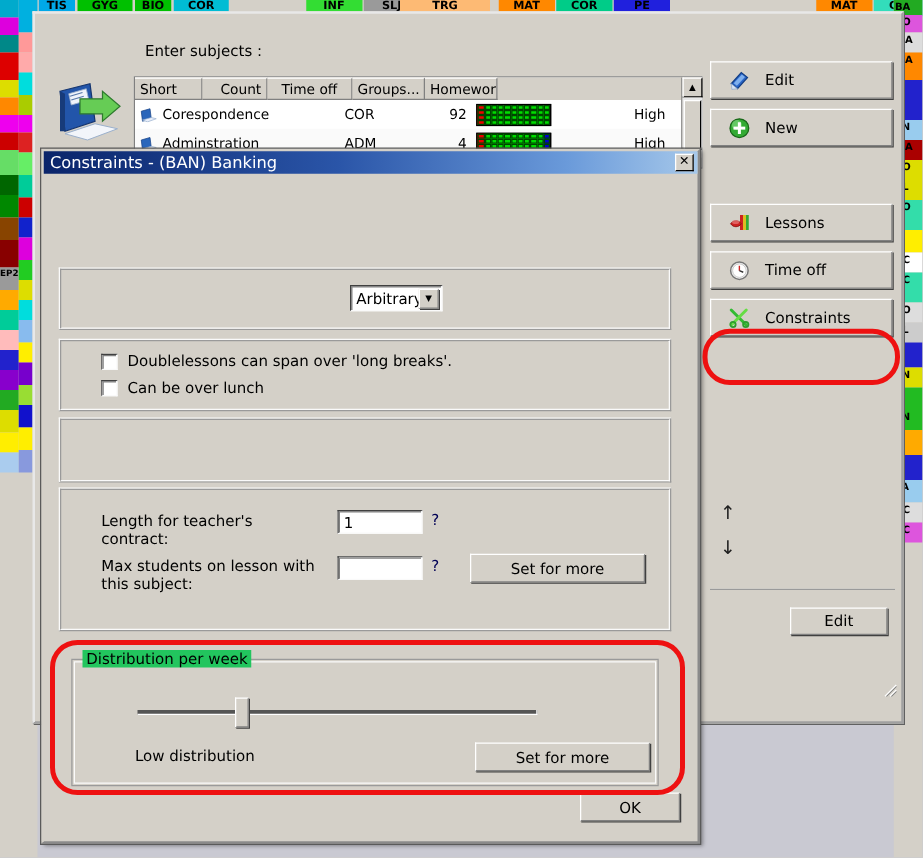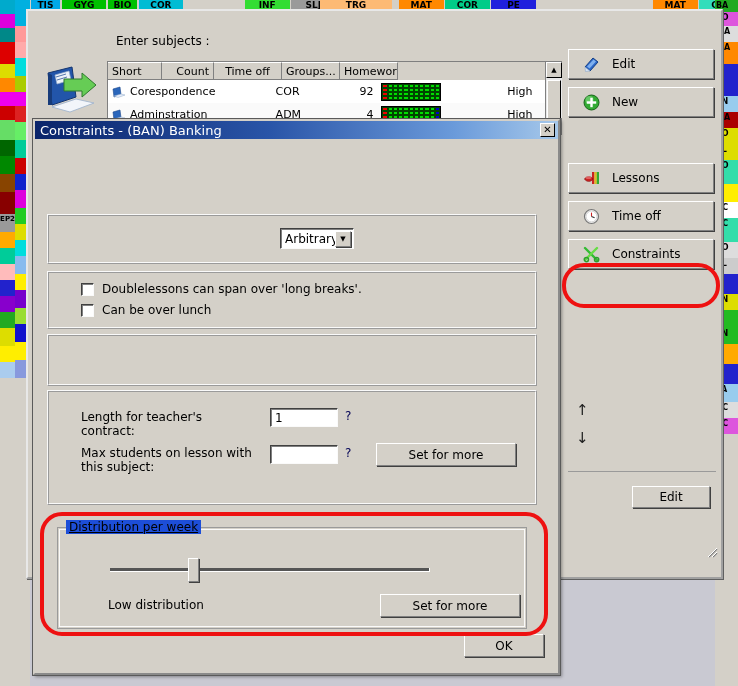--- a/index.html
+++ b/index.html
@@ -238,22 +238,22 @@
     width: 470px; height: 102px;
     border: 1px solid #9a9a9a; border-top-color: #9a9a9a;
   }
   #dist-group-inner {
     position: absolute; inset: 1px;
     border: 1px solid #fafafa;
     pointer-events: none;
   }
   #dist-legend {
     position: absolute; left: 8px; top: -8px;
-    background: #1d4ed8; padding: 0 3px;
-    font-size: 12px; color: #000; text-decoration: underline;
+    background: #22c55e; padding: 0 3px;
+    font-size: 12px; color: #000;
   }
 
   
   #slider-track {
     position: absolute; left: 52px; top: 40px; width: 320px; height: 4px;
     background: #555; border-bottom: 1px solid #fff; border-right: 1px solid #fff;
   }
   #slider-thumb {
     position: absolute; left: 130px; top: 30px; width: 11px; height: 24px;
     background: #d4d0c8;

